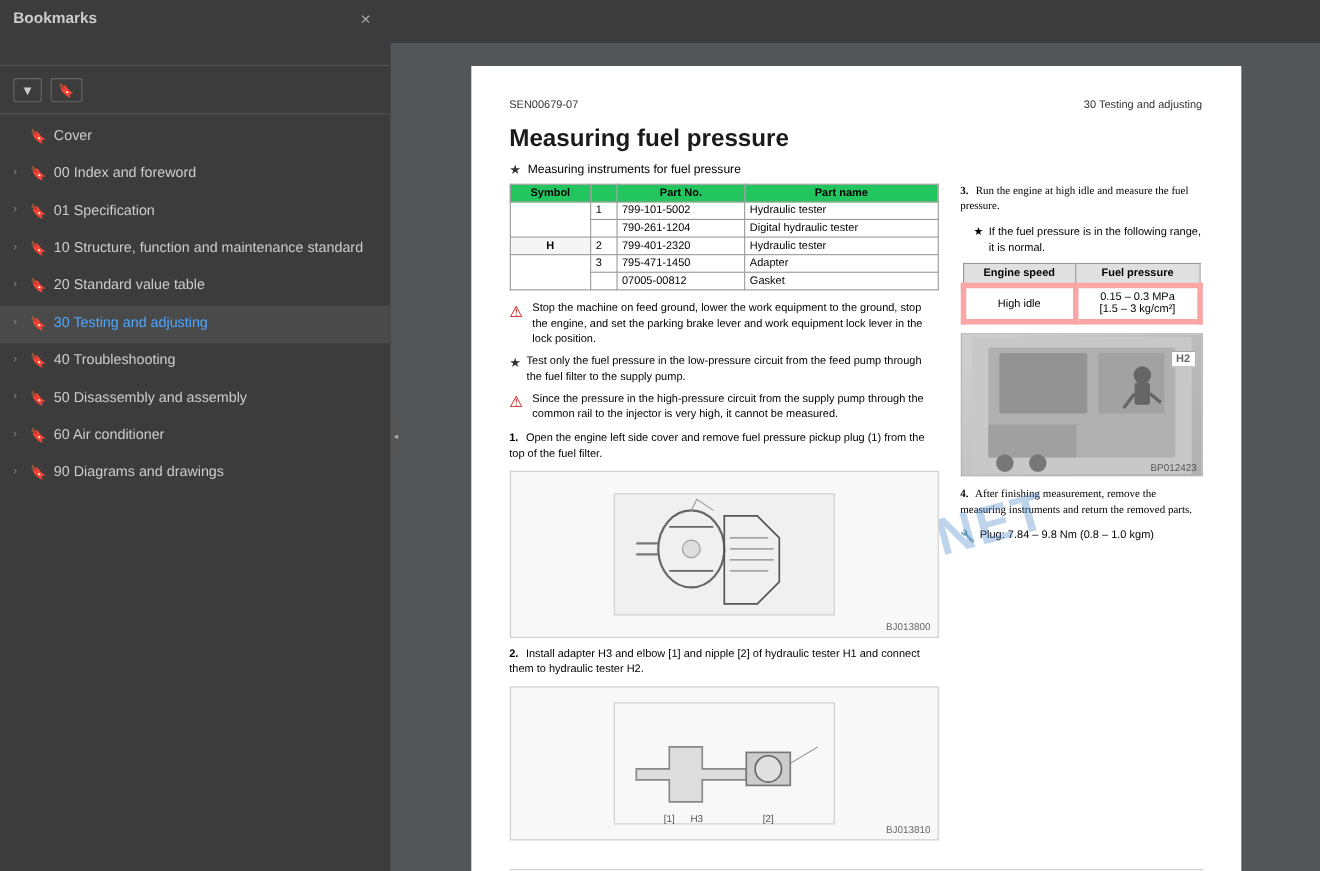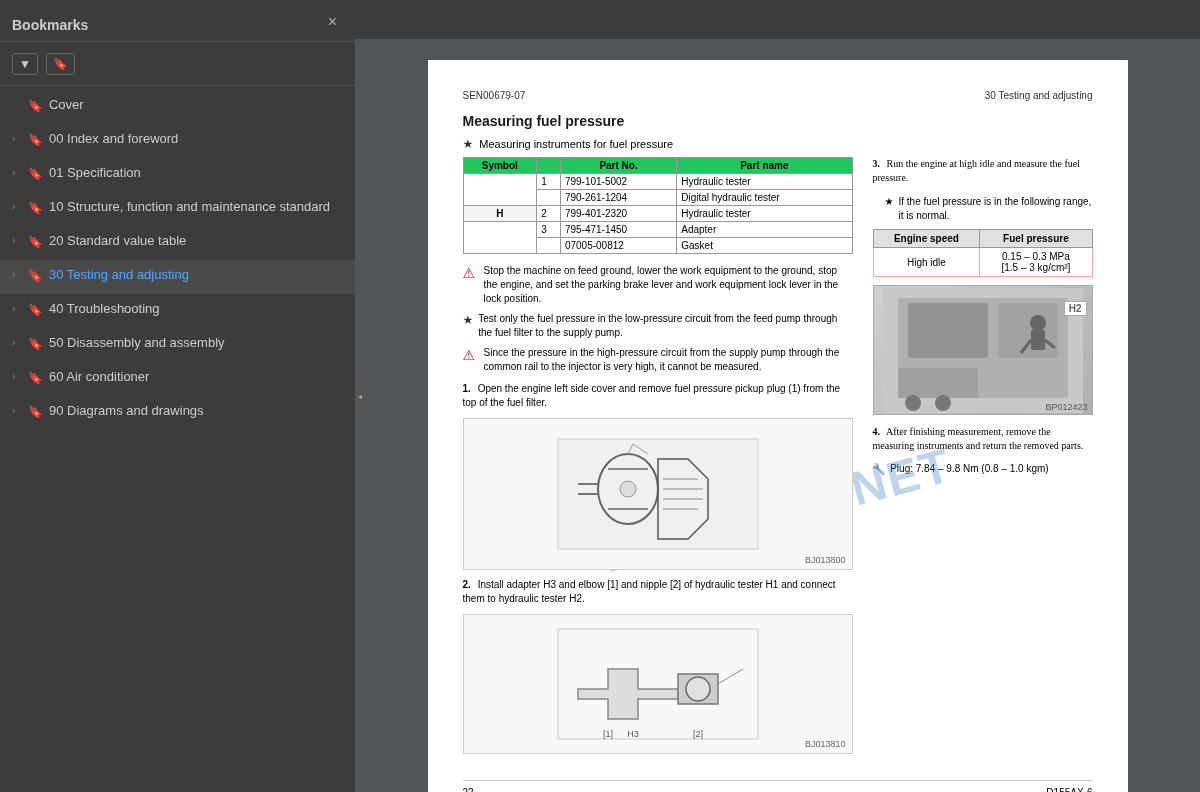--- a/index.html
+++ b/index.html
@@ -11,26 +11,26 @@
       min-width: 355px;
       background: #3c3c3c;
       display: flex;
       flex-direction: column;
       height: 792px;
       position: relative;
     }
 
     #sidebar-header {
       display: flex;
-      align-items: flex-end;
+      align-items: flex-start;
       justify-content: space-between;
       padding: 8px 12px;
       background: #3c3c3c;
       border-bottom: 1px solid #555;
-      height: 42px;
+      height: 60px;
     }
 
     #sidebar-title {
       color: #ccc;
       font-size: 14px;
       font-weight: 600;
     }
 
     #sidebar-close {
       color: #aaa;
@@ -168,21 +168,21 @@
       display: flex;
       justify-content: space-between;
       align-items: flex-start;
       margin-bottom: 12px;
       font-size: 10px;
       color: #333;
     }
 
     
     .section-title {
-      font-size: 14px;
+      font-size: 22px;
       font-weight: bold;
       color: #1a1a1a;
       margin-bottom: 8px;
     }
 
     
     .content-cols {
       display: flex;
       gap: 20px;
     }
@@ -281,21 +281,21 @@
     }
 
     .pressure-table th {
       background: #e0e0e0;
       border: 1px solid #999;
       padding: 3px 6px;
       text-align: center;
     }
 
     .pressure-table td {
-      border: 1px solid #fca5a5;
+      border: 5px solid #fca5a5;
       padding: 3px 6px;
       text-align: center;
     }
 
     
     .engine-img-placeholder {
       width: 100%;
       height: 130px;
       background: linear-gradient(135deg, #d0d0d0 0%, #b0b0b0 100%);
       border: 1px solid #aaa;

